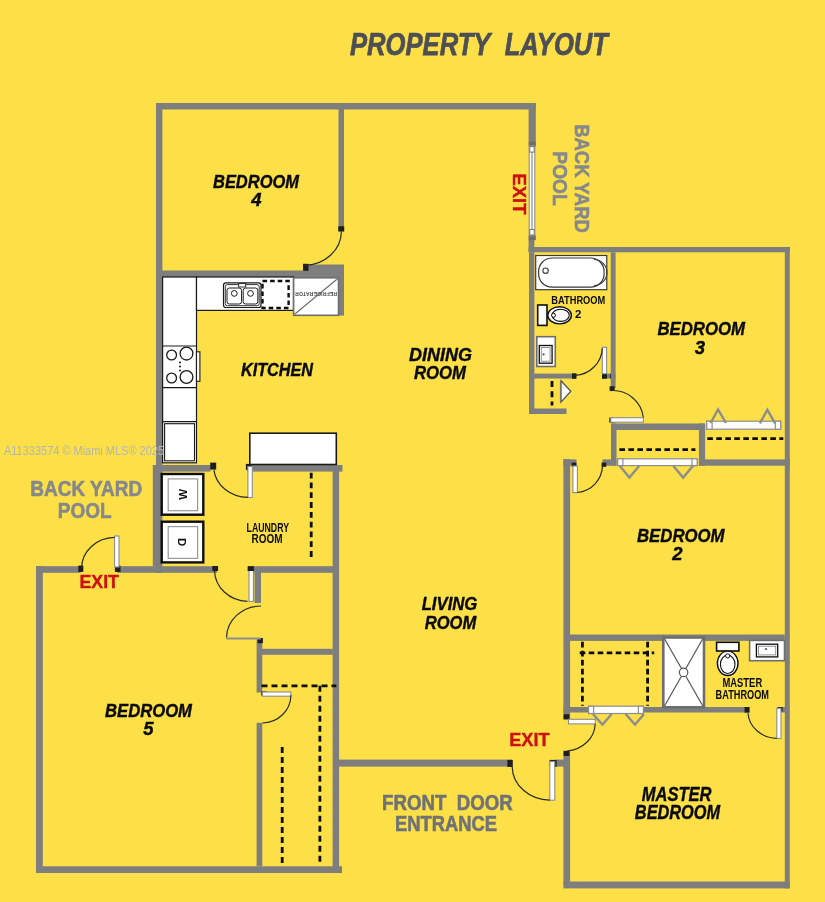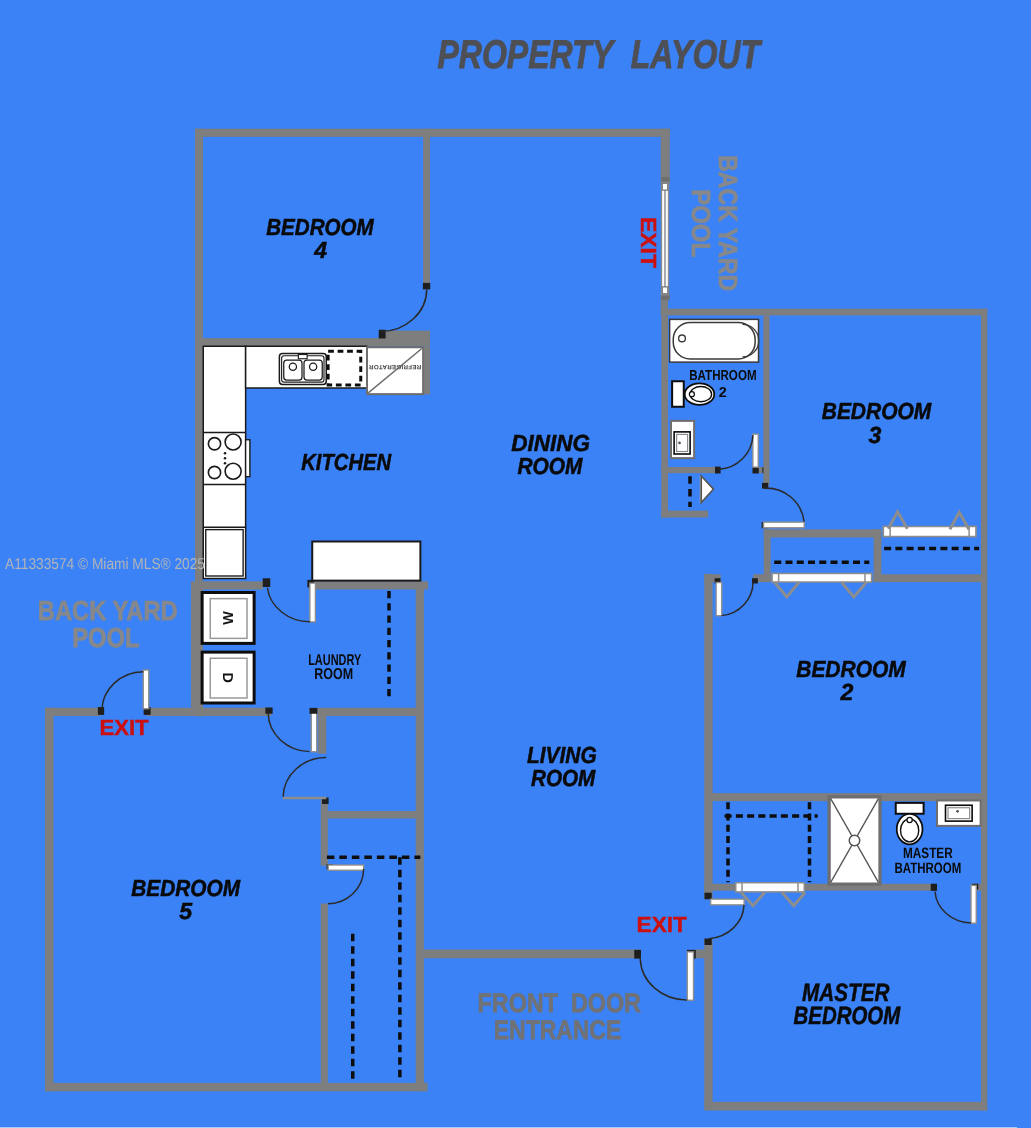--- a/index.html
+++ b/index.html
@@ -1,16 +1,16 @@
 <!DOCTYPE html>
 <html><head>
 <meta charset="utf-8">
 <style>
   html,body{margin:0;padding:0;background:#ffffff;}
-  .page{position:relative;width:825px;height:902px;background:#3b82f6;overflow:hidden;}
+  .page{position:relative;width:825px;height:902px;background:#fde047;overflow:hidden;}
   svg{position:absolute;left:0;top:0;}
   text{font-family:"Liberation Sans",sans-serif;}
   .room{font-weight:bold;font-style:italic;fill:#0a0a0a;stroke:#0a0a0a;stroke-width:0.4;}
   .small{font-weight:bold;fill:#0a0a0a;}
   .gray{font-weight:bold;fill:#86888b;}
   .exit{font-weight:bold;fill:#cc1010;stroke:#cc1010;stroke-width:0.35;}
 </style>
 </head>
 <body>
 <div class="page">

